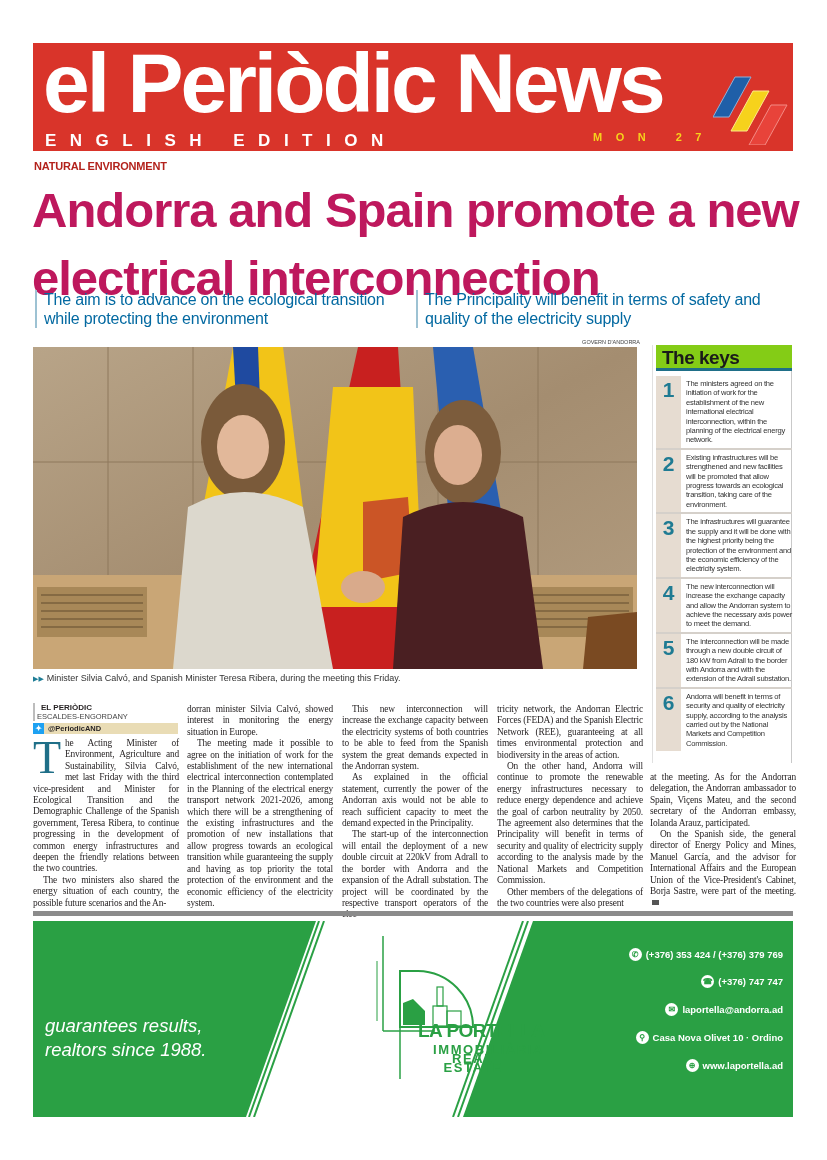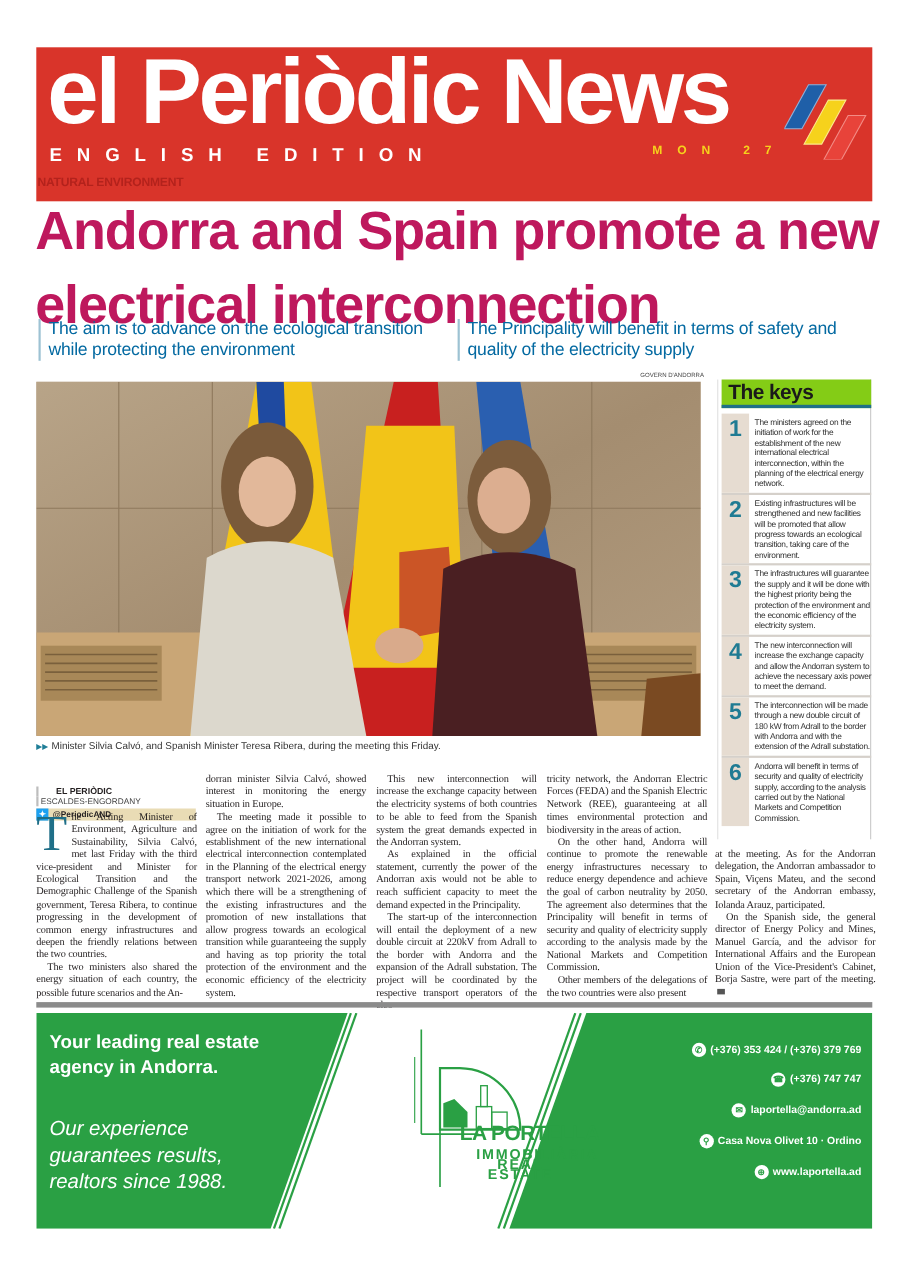--- a/index.html
+++ b/index.html
@@ -1,20 +1,20 @@
 <!DOCTYPE html>
 <html><head>
 <meta charset="utf-8">
 <style>
   * { box-sizing: border-box; margin: 0; padding: 0; }
   html, body { width: 827px; height: 1160px; background: #ffffff; overflow: hidden; }
   body { position: relative; font-family: "Liberation Sans", sans-serif; color: #231f20; }
 
   
-  .masthead { position: absolute; left: 33px; top: 43px; width: 760px; height: 140px; background: #d9342a; }
+  .masthead { position: absolute; left: 33px; top: 43px; width: 760px; height: 108px; background: #d9342a; }
   .mast-title { position: absolute; left: 10px; top: -6px; font-family: "Liberation Sans", sans-serif; font-weight: 700; font-size: 84px; letter-spacing: -3px; color: #ffffff; white-space: nowrap; line-height: 1.1; }
   .mast-edition { position: absolute; left: 12px; top: 88px; font-size: 17px; font-weight: 700; letter-spacing: 13.5px; color: #ffffff; white-space: nowrap; }
   .mast-date { position: absolute; left: 560px; top: 88px; font-size: 11px; font-weight: 700; letter-spacing: 13.5px; color: #f6d21c; white-space: nowrap; }
   .mast-logo { position: absolute; left: 680px; top: 32px; width: 80px; height: 70px; }
 
   .section-label { position: absolute; left: 34px; top: 160px; font-size: 11px; font-weight: 700; color: #b3221c; letter-spacing: -0.2px; }
   .headline { position: absolute; left: 32px; top: 176px; width: 770px; font-size: 49px; font-weight: 700; line-height: 68px; color: #be185d; letter-spacing: -1px; }
 
   .subhead { position: absolute; top: 290px; width: 370px; font-size: 16px; line-height: 19px; color: #0369a1; padding-left: 7px; border-left: 2px solid #9dc2d3; letter-spacing: -0.2px; }
   .subhead.a { left: 35px; }
@@ -28,21 +28,21 @@
   
   .keys { position: absolute; left: 652px; top: 345px; width: 140px; height: 418px; border-right: 1px solid #c9c9c9; border-left: 1px solid #e0e0e0; }
   .keys-title { position: absolute; left: 3px; top: 0; width: 136px; height: 26px; background: #84cc16; border-bottom: 3px solid #1f6f88; font-size: 19px; font-weight: 700; padding-left: 6px; line-height: 26px; color: #1a1a1a; letter-spacing: -0.5px; }
   .keys-list { position: absolute; left: 3px; top: 31px; width: 136px; }
   .key-item { position: relative; display: flex; border-bottom: 2px solid #d5d0ca; }
   .key-num { width: 25px; background: #e6dcd1; color: #1f7b93; font-size: 21px; font-weight: 700; text-align: center; padding-top: 2px; flex-shrink: 0; }
   .key-text { padding: 3px 0 3px 5px; font-size: 7.6px; line-height: 9.4px; color: #333; letter-spacing: -0.25px; }
 
   
   .byline { position: absolute; left: 33px; top: 703px; width: 145px; }
-  .byline-name { font-size: 8px; font-weight: 700; color: #231f20; padding-left: 16px; border-left: 2px solid #bdbdbd; line-height: 9px; margin-top: 12px; }
+  .byline-name { font-size: 8px; font-weight: 700; color: #231f20; padding-left: 6px; border-left: 2px solid #bdbdbd; line-height: 9px; }
   .byline-place { font-size: 7.5px; color: #444; padding-left: 2px; border-left: 2px solid #bdbdbd; line-height: 9px; }
   .byline-twitter { margin-top: 2px; height: 11px; background: #e9dcb5; display: flex; align-items: center; font-size: 7.5px; font-weight: 700; color: #231f20; }
   .tw-icon { width: 11px; height: 11px; background: #1da1f2; margin-right: 4px; display: flex; align-items: center; justify-content: center; color: #fff; font-size: 8px; }
 
   .body-col { position: absolute; width: 146px; font-family: "Liberation Serif", serif; font-size: 9.4px; line-height: 11.4px; color: #231f20; text-align: justify; letter-spacing: -0.15px; }
   .body-col p { text-indent: 10px; }
   .body-col p.no-indent { text-indent: 0; }
   .col1 { left: 33px; top: 738px; }
   .col2 { left: 187px; top: 704px; }
   .col3 { left: 342px; top: 704px; }
@@ -202,26 +202,21 @@
 
 <div class="ad">
   <svg class="ad-svg" width="760" height="196" viewBox="0 0 760 196">
     <polygon points="0,0 283,0 213,196 0,196" fill="#2aa044"></polygon>
     <line x1="286" y1="0" x2="216" y2="196" stroke="#2aa044" stroke-width="2"></line>
     <line x1="291" y1="0" x2="221" y2="196" stroke="#2aa044" stroke-width="2"></line>
     <polygon points="500,0 760,0 760,196 430,196" fill="#2aa044"></polygon>
     <line x1="495" y1="0" x2="425" y2="196" stroke="#2aa044" stroke-width="2"></line>
     <line x1="490" y1="0" x2="420" y2="196" stroke="#2aa044" stroke-width="2"></line>
   </svg>
-  <div class="ad-tag1">
-    <div>Your leading real estate</div>
-    <div>agency in Andorra.</div>
-  </div>
   <div class="ad-tag2">
-    <div>Our experience</div>
     <div>guarantees results,</div>
     <div>realtors since 1988.</div>
   </div>
   <svg class="ad-logo" viewBox="0 0 120 160">
     <line x1="10" y1="5" x2="10" y2="100" stroke="#2aa044" stroke-width="1.5"></line>
     <line x1="4" y1="30" x2="4" y2="90" stroke="#2aa044" stroke-width="1"></line>
     <line x1="10" y1="100" x2="62" y2="100" stroke="#2aa044" stroke-width="1.5"></line>
     <line x1="27" y1="40" x2="27" y2="148" stroke="#2aa044" stroke-width="1.5"></line>
     <path d="M27,40 L45,40 A56,56 0 0 1 100,96 L27,96 Z" fill="none" stroke="#2aa044" stroke-width="2"></path>
     <path d="M30,72 L40,68 L52,80 L52,94 L30,94 Z" fill="#2aa044"></path>

